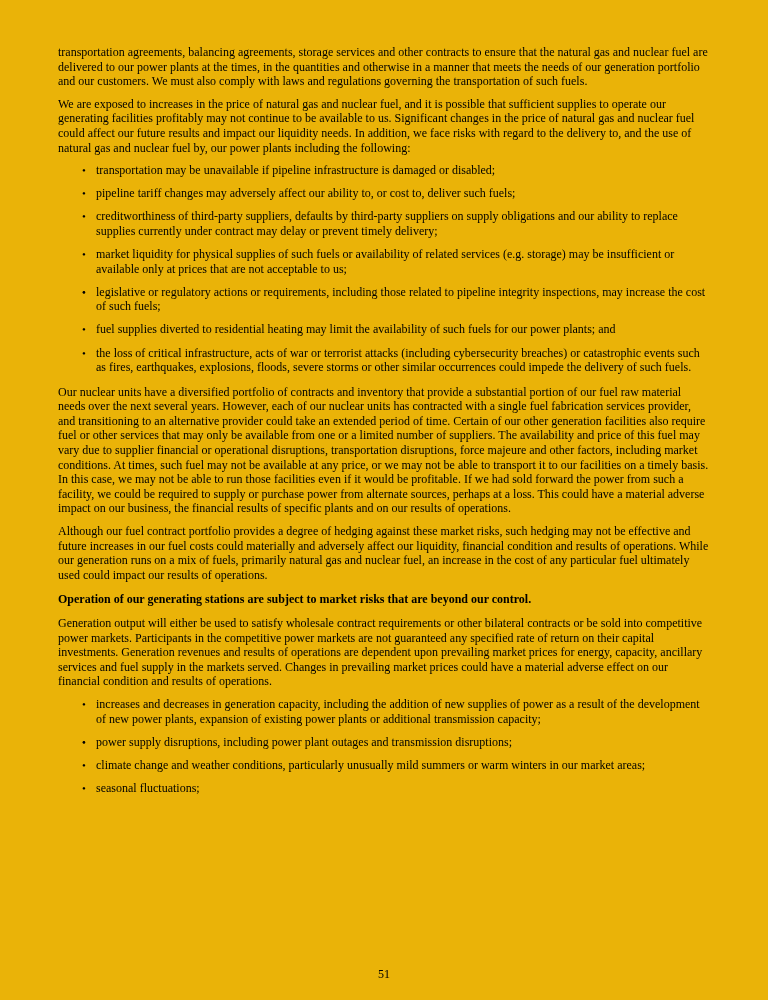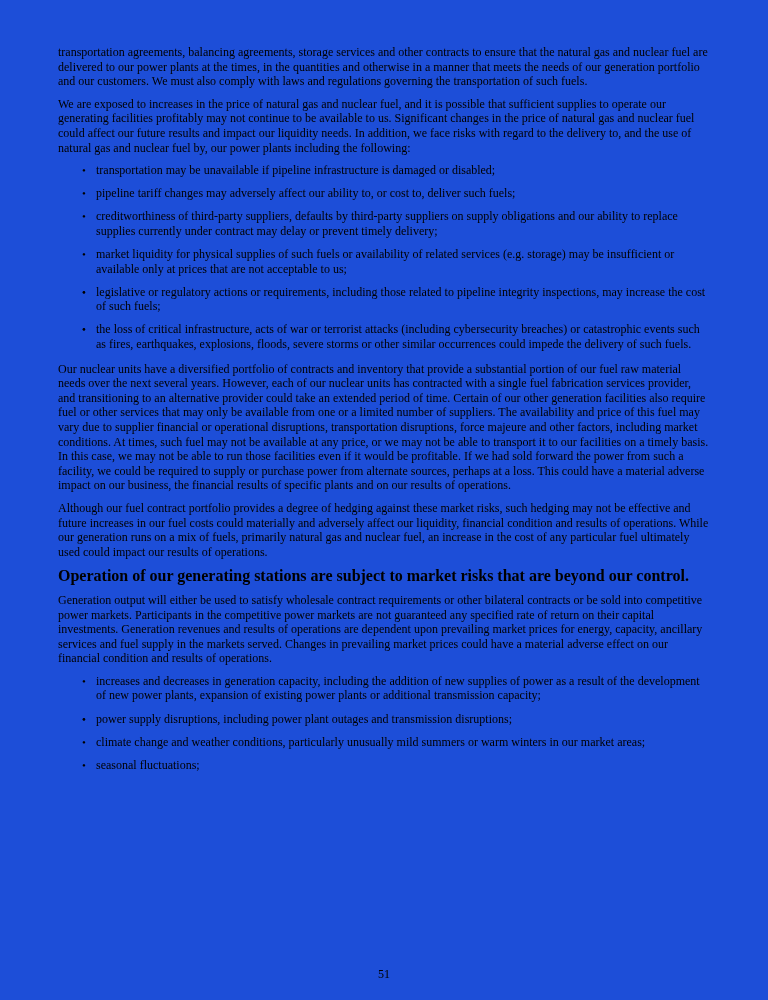--- a/index.html
+++ b/index.html
@@ -15,29 +15,29 @@
     line-height: 14.6px;
     color: #000000;
     -webkit-font-smoothing: antialiased;
   }
   .page {
     position: relative;
     width: 768px;
     height: 1000px;
     box-sizing: border-box;
     padding: 45px 57px 0 58px;
-    background: #1d4ed8;
+    background: #eab308;
     overflow: hidden;
   }
   .para {
     margin: 0 0 8px 0;
     text-align: left;
   }
   .section-heading {
-    font-size: 16px;
+    font-size: 12px;
     font-weight: bold;
     margin: 10px 0 9px 0;
     line-height: 14.6px;
   }
   ul.bullet-list {
     list-style: none;
     margin: 3px 0 10px 24px;
     padding: 0;
   }
   ul.bullet-list li {
@@ -87,20 +87,21 @@
     </li>
     <li>
       <span class="bullet-marker">•</span>
     </li>
     <li>
       <span class="bullet-marker">•</span>
       <span>legislative or regulatory actions or requirements, including those related to pipeline integrity inspections, may increase the cost of such fuels;</span>
     </li>
     <li>
       <span class="bullet-marker">•</span>
+      <span>fuel supplies diverted to residential heating may limit the availability of such fuels for our power plants; and</span>
     </li>
     <li>
       <span class="bullet-marker">•</span>
       <span>the loss of critical infrastructure, acts of war or terrorist attacks (including cybersecurity breaches) or catastrophic events such as fires, earthquakes, explosions, floods, severe storms or other similar occurrences could impede the delivery of such fuels.</span>
     </li>
   </ul>
 
   <p class="para">Our nuclear units have a diversified portfolio of contracts and inventory that provide a substantial portion of our fuel raw material needs over the next several years. However, each of our nuclear units has contracted with a single fuel fabrication services provider, and transitioning to an alternative provider could take an extended period of time. Certain of our other generation facilities also require fuel or other services that may only be available from one or a limited number of suppliers. The availability and price of this fuel may vary due to supplier financial or operational disruptions, transportation disruptions, force majeure and other factors, including market conditions. At times, such fuel may not be available at any price, or we may not be able to transport it to our facilities on a timely basis. In this case, we may not be able to run those facilities even if it would be profitable. If we had sold forward the power from such a facility, we could be required to supply or purchase power from alternate sources, perhaps at a loss. This could have a material adverse impact on our business, the financial results of specific plants and on our results of operations.</p>
 
   <p class="para">Although our fuel contract portfolio provides a degree of hedging against these market risks, such hedging may not be effective and future increases in our fuel costs could materially and adversely affect our liquidity, financial condition and results of operations. While our generation runs on a mix of fuels, primarily natural gas and nuclear fuel, an increase in the cost of any particular fuel ultimately used could impact our results of operations.</p>

